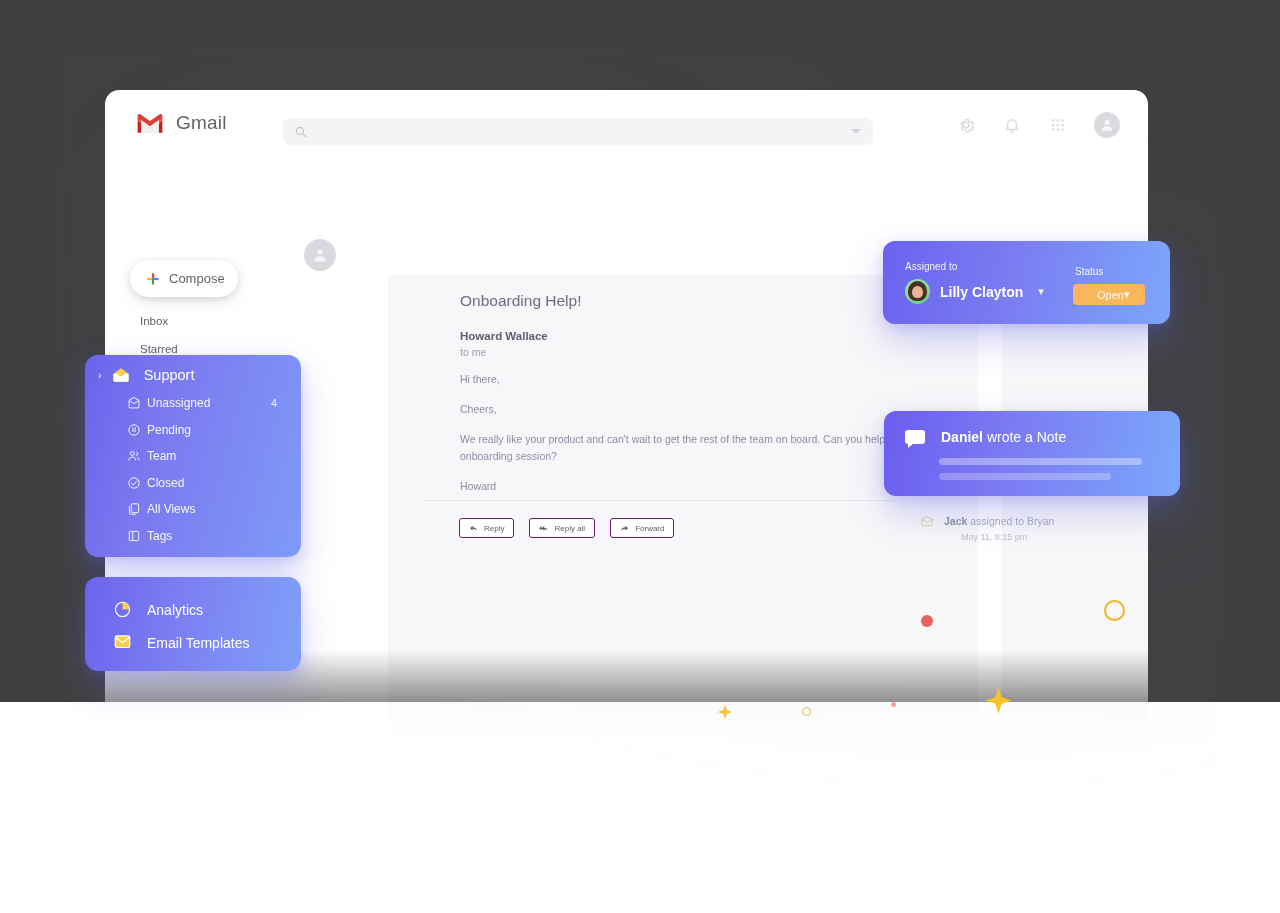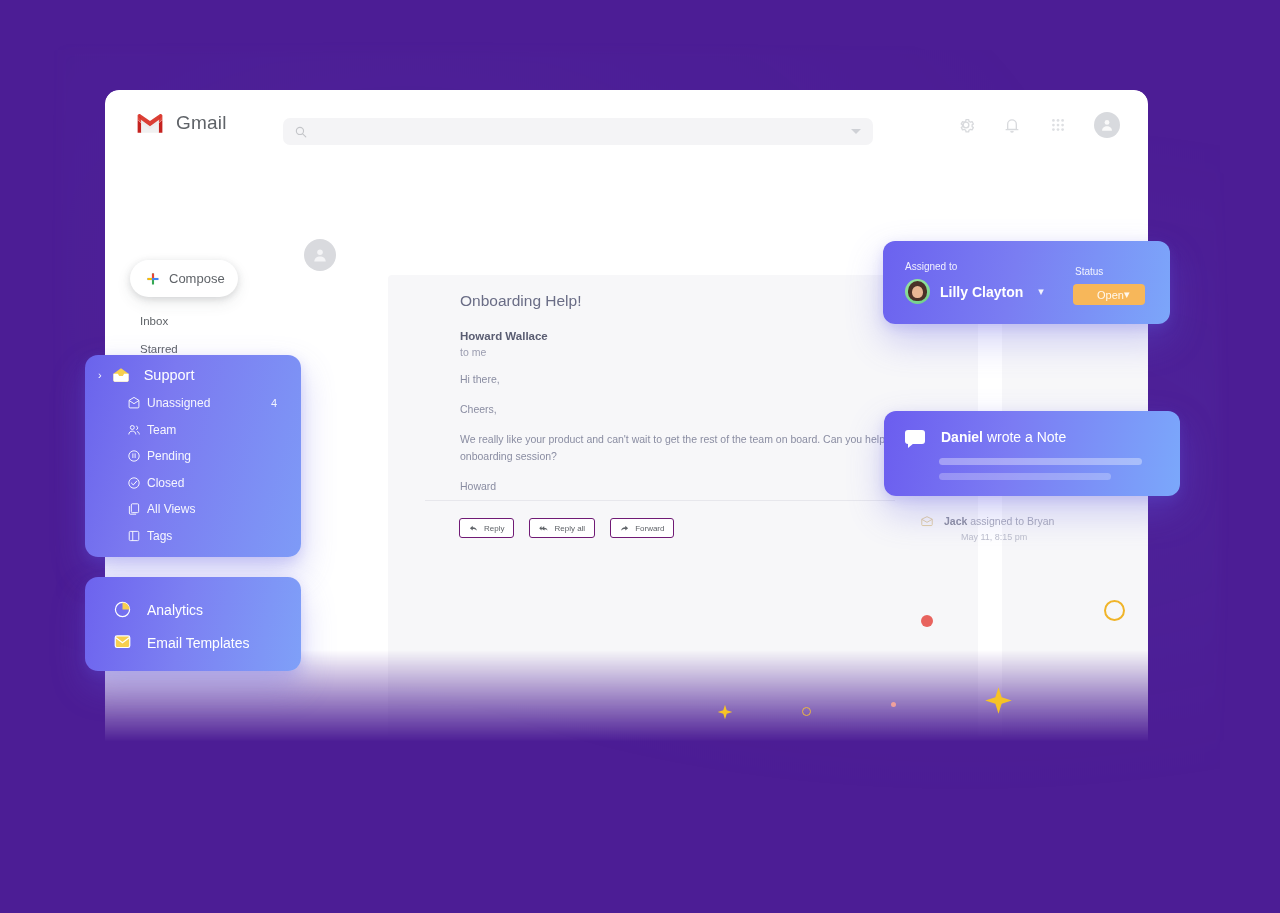--- a/index.html
+++ b/index.html
@@ -2,21 +2,21 @@
 <html><head>
 <meta charset="utf-8">
 <style>
   * { box-sizing: border-box; margin: 0; padding: 0; }
   html, body {
     width: 1280px; height: 913px;
     background: #ffffff;
     font-family: "Liberation Sans", sans-serif;
     overflow: hidden;
   }
-  #stage { position: relative; width: 1280px; height: 913px; background:#4c1d95; }
+  #stage { position: relative; width: 1280px; height: 702px; background:#404040; }
 
   
   .ambient {
     position:absolute; left:60px; top:50px; width:1160px; height:740px;
     background: radial-gradient(ellipse at 30% 30%, rgba(110,120,230,0.045), rgba(255,255,255,0) 62%),
                 radial-gradient(ellipse at 78% 55%, rgba(120,140,240,0.05), rgba(255,255,255,0) 60%);
     filter: blur(6px);
   }
 
   
@@ -318,33 +318,33 @@
       <div class="cs-row">
         <svg class="ri" viewBox="0 0 20 20">
           <path d="M3 6.2l7-4.2 7 4.2v9.4a1.4 1.4 0 01-1.4 1.4H4.4A1.4 1.4 0 013 15.6z" fill="none" stroke="#fff" stroke-width="1.3"></path>
           <path d="M3 6.4l7 4.6 7-4.6" fill="none" stroke="#fff" stroke-width="1.3"></path>
         </svg>
         <span>Unassigned</span>
         <span class="cs-count">4</span>
       </div>
       <div class="cs-row">
         <svg class="ri" viewBox="0 0 20 20">
+          <circle cx="10" cy="10" r="7.4" fill="none" stroke="#fff" stroke-width="1.3"></circle>
+          <line x1="8.4" y1="6.8" x2="8.4" y2="12.4" stroke="#fff" stroke-width="1.3" stroke-linecap="round"></line>
+          <line x1="11.6" y1="6.8" x2="11.6" y2="12.4" stroke="#fff" stroke-width="1.3" stroke-linecap="round"></line>
+        </svg>
+        <span>Pending</span>
+      </div>
+      <div class="cs-row">
+        <svg class="ri" viewBox="0 0 20 20">
           <circle cx="7.6" cy="6.4" r="2.8" fill="none" stroke="#fff" stroke-width="1.3"></circle>
           <path d="M2.6 16.4c0-3 2.2-4.8 5-4.8s5 1.8 5 4.8" fill="none" stroke="#fff" stroke-width="1.3"></path>
           <path d="M13.2 4.4a2.6 2.6 0 010 5.1M14.4 12.2c2 .5 3.2 2 3.2 4.2" fill="none" stroke="#fff" stroke-width="1.3"></path>
         </svg>
         <span>Team</span>
-      </div>
-      <div class="cs-row">
-        <svg class="ri" viewBox="0 0 20 20">
-          <circle cx="10" cy="10" r="7.4" fill="none" stroke="#fff" stroke-width="1.3"></circle>
-          <line x1="8.4" y1="6.8" x2="8.4" y2="12.4" stroke="#fff" stroke-width="1.3" stroke-linecap="round"></line>
-          <line x1="11.6" y1="6.8" x2="11.6" y2="12.4" stroke="#fff" stroke-width="1.3" stroke-linecap="round"></line>
-        </svg>
-        <span>Pending</span>
       </div>
       <div class="cs-row">
         <svg class="ri" viewBox="0 0 20 20">
           <circle cx="10" cy="10" r="7.4" fill="none" stroke="#fff" stroke-width="1.3"></circle>
           <path d="M6.4 10.2l2.6 2.6 5-5.6" fill="none" stroke="#fff" stroke-width="1.4" stroke-linecap="round" stroke-linejoin="round"></path>
         </svg>
         <span>Closed</span>
       </div>
       <div class="cs-row">
         <svg class="ri" viewBox="0 0 20 20">

